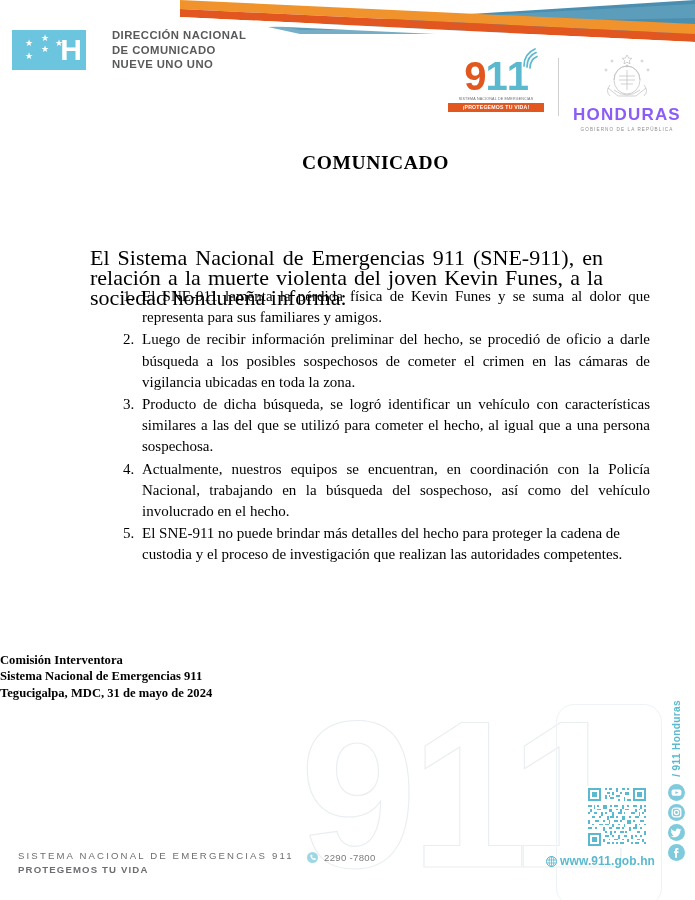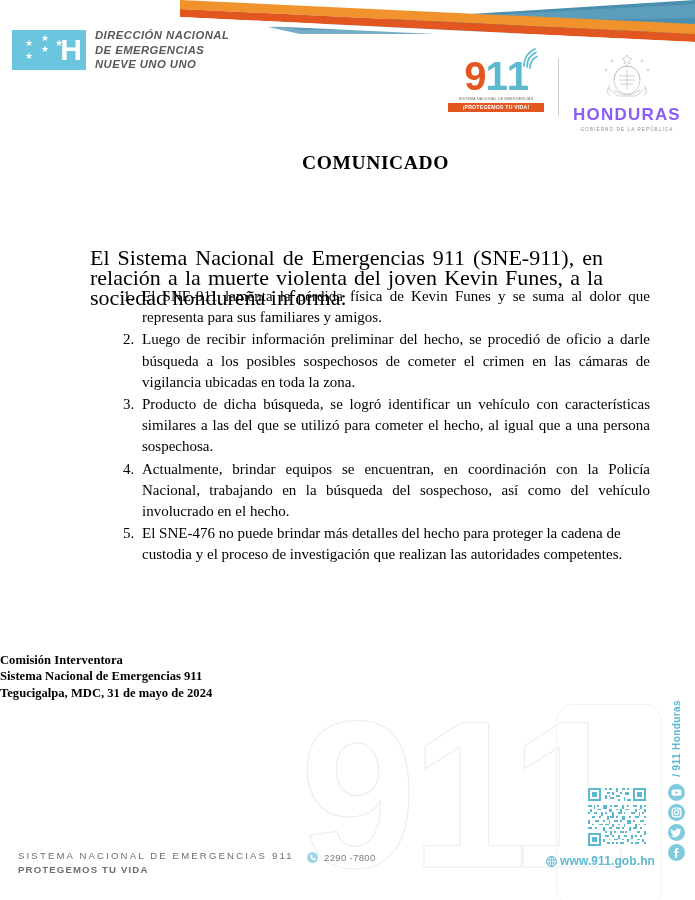--- a/index.html
+++ b/index.html
@@ -56,29 +56,28 @@
     right: 4px; top: 4px;
     width: 22px; height: 32px;
     color: #ffffff;
     font-family: "Liberation Sans", sans-serif;
     font-weight: bold;
     font-size: 30px;
     line-height: 32px;
     text-align: center;
   }
   .dne-text {
-    margin-left: 9px;
+    margin-left: 26px;
     font-family: "Liberation Sans", sans-serif;
     font-weight: bold;
     font-size: 11.3px;
     letter-spacing: 0.45px;
     line-height: 14.6px;
     color: #58595b;
     white-space: nowrap;
-    font-style: italic;
   }
 
   .right-logos {
     position: absolute;
     right: 14px; top: 30px;
     display: flex;
     align-items: flex-start;
   }
   .logo911 {
     position: relative;
@@ -331,21 +330,21 @@
       <div class="flag-mark">
         <span class="star" style="left:13px; top:9px;">★</span>
         <span class="star" style="left:29px; top:4px;">★</span>
         <span class="star" style="left:29px; top:15px;">★</span>
         <span class="star" style="left:13px; top:22px;">★</span>
         <span class="star" style="left:43px; top:9px;">★</span>
         <span class="h-letter">H</span>
       </div>
       <div class="dne-text">
         <div>DIRECCIÓN NACIONAL</div>
-        <div>DE EMERGENCIAS</div>
+        <div>DE COMUNICADO</div>
         <div>NUEVE UNO UNO</div>
       </div>
     </div>
 
     <div class="right-logos">
 
       <div class="logo911">
         <svg class="waves" viewBox="0 0 20 22">
           <path d="M4 18 C4 10 8 4 15 1" stroke="#5bb9cf" stroke-width="1.7" fill="none" stroke-linecap="round"></path>
           <path d="M7 19 C7 12 10 7 16 4.5" stroke="#5bb9cf" stroke-width="1.7" fill="none" stroke-linecap="round"></path>
@@ -391,22 +390,22 @@
   </div>
 
   <div class="doc-title">COMUNICADO</div>
 
   <p class="lead">El Sistema Nacional de Emergencias 911 (SNE-911), en relación a la muerte violenta del joven Kevin Funes, a la sociedad hondureña informa:</p>
 
   <ol class="items">
     <li>El SNE-911 lamenta la pérdida física de Kevin Funes y se suma al dolor que representa para sus familiares y amigos.</li>
     <li>Luego de recibir información preliminar del hecho, se procedió de oficio a darle búsqueda a los posibles sospechosos de cometer el crimen en las cámaras de vigilancia ubicadas en toda la zona.</li>
     <li>Producto de dicha búsqueda, se logró identificar un vehículo con características similares a las del que se utilizó para cometer el hecho, al igual que a una persona sospechosa.</li>
-    <li>Actualmente, brindar equipos se encuentran, en coordinación con la Policía Nacional, trabajando en la búsqueda del sospechoso, así como del vehículo involucrado en el hecho.</li>
-    <li>El SNE-476 no puede brindar más detalles del hecho para proteger la cadena de custodia y el proceso de investigación que realizan las autoridades competentes.</li>
+    <li>Actualmente, nuestros equipos se encuentran, en coordinación con la Policía Nacional, trabajando en la búsqueda del sospechoso, así como del vehículo involucrado en el hecho.</li>
+    <li>El SNE-911 no puede brindar más detalles del hecho para proteger la cadena de custodia y el proceso de investigación que realizan las autoridades competentes.</li>
   </ol>
 
   <div class="signoff">
     <div>Comisión Interventora</div>
     <div>Sistema Nacional de Emergencias 911</div>
     <div>Tegucigalpa, MDC, 31 de mayo de 2024</div>
   </div>
 
 
   <div class="footer-left">

